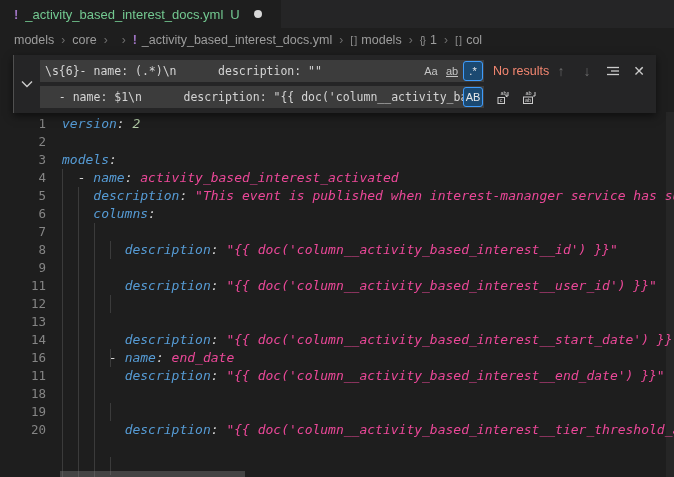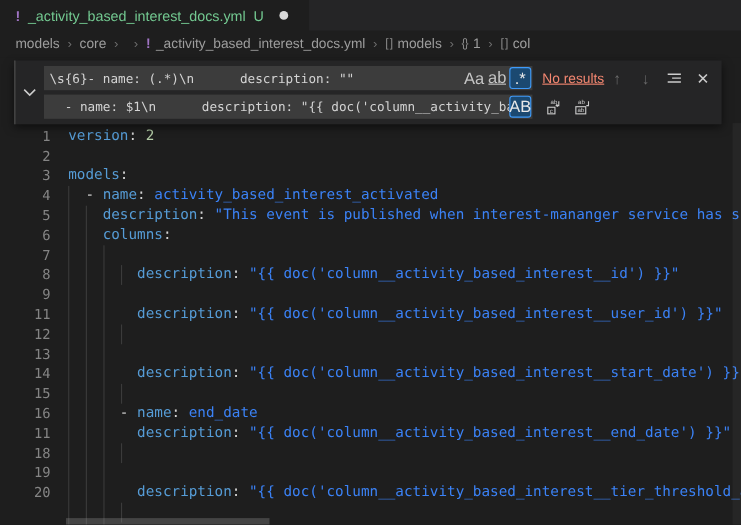--- a/index.html
+++ b/index.html
@@ -21,43 +21,43 @@
   .breadcrumbs { position:absolute; left:0; top:28px; width:674px; height:24px; background:#1e1e1e;
     display:flex; align-items:center; padding-left:14px; font-size:12.5px; color:#9d9d9d; white-space:nowrap; overflow:hidden; }
   .crumb-sep { color:#6e6e6e; margin:0 7px; font-size:12px; }
   .crumb-ic { color:#8a8a8a; margin-right:5px; font-size:11px; letter-spacing:-1px; }
   .crumb-ic.yaml { color:#a074c4; font-weight:bold; font-size:12.5px; letter-spacing:0; }
   
   .editor { position:absolute; left:0; top:52px; width:674px; height:425px; background:#1e1e1e; }
   .code { position:absolute; left:0; top:63px; width:674px; font-family:"DejaVu Sans Mono", monospace; font-size:13px; line-height:18px; }
   .crow { height:18px; white-space:pre; overflow:hidden; display:flex; }
   .ln { display:inline-block; width:46px; text-align:right; color:#858585; font-size:12.5px; flex:none; }
-  .lc { padding-left:16px; white-space:pre; }
+  .lc { padding-left:16px; white-space:pre;font-style:italic; }
   .tok-key { color:#569cd6; }
   .tok-punct { color:#d4d4d4; }
-  .tok-str { color:#3b82f6; }
+  .tok-str { color:#ec4899; }
   .tok-numv { color:#b5cea8; }
   .guide { position:absolute; width:1px; background:#3b3b3b; }
   .vscroll { position:absolute; right:0; top:60px; bottom:0; width:8px; background:rgba(255,255,255,0.04); }
   .hscroll { position:absolute; left:60px; bottom:0; width:185px; height:6px; background:rgba(140,140,140,0.35); }
   
   .find-widget { position:absolute; left:13px; top:3px; width:643px; height:58px;
     background:#252526; border-left:1px solid #505050; box-shadow:0 3px 8px rgba(0,0,0,0.55); }
   .toggle-strip { position:absolute; left:0; top:0; width:26px; height:58px; display:flex; align-items:center; justify-content:center; cursor:pointer; }
   .fw-row { position:absolute; left:26px; right:0; height:24px; display:flex; align-items:center; padding-right:7px; }
   .fw-row.find { top:4px; }
   .fw-row.repl { top:30px; }
   .input-box { width:444px; height:22px; background:#3c3c3c; display:flex; align-items:center; flex:none;
     font-family:"DejaVu Sans Mono", monospace; font-size:11.5px; color:#d4d4d4; }
   .input-text { white-space:pre; overflow:hidden; padding-left:5px; flex:1 1 auto; }
   .opt { flex:none; width:20px; height:20px; display:flex; align-items:center; justify-content:center;
-    border-radius:3px; font-family:"Liberation Sans", sans-serif; font-size:15px; color:#c5c5c5; margin-right:1px; cursor:pointer; }
+    border-radius:3px; font-family:"Liberation Sans", sans-serif; font-size:11px; color:#c5c5c5; margin-right:1px; cursor:pointer; }
   .opt.active { background:#1b4971; border:1px solid #3f9bfa; color:#e8e8e8; }
   .opt .uw { border-bottom:1px solid #c5c5c5; line-height:10px; display:inline-block; }
-  .no-results { color:#f48771; font-size:12.5px; margin-left:9px; white-space:nowrap;text-decoration:underline; }
+  .no-results { color:#f48771; font-size:12.5px; margin-left:9px; white-space:nowrap; }
   .fw-btn { width:20px; height:20px; display:flex; align-items:center; justify-content:center; border-radius:3px;
     color:#cccccc; font-size:14px; cursor:pointer; flex:none; }
   .fw-btn.dim { color:#6a6a6a; }
   .fw-btn + .fw-btn { margin-left:6px; }
   .push { margin-left:auto; }
   .ml10 { margin-left:10px; }
   svg { display:block; }
 </style>
 </head>
 <body>
@@ -108,21 +108,20 @@
       <div class="crow"><span class="ln">4</span><span class="lc"><span class="tok-punct">  - </span><span class="tok-key">name</span><span class="tok-punct">: </span><span class="tok-str">activity_based_interest_activated</span></span></div>
       <div class="crow"><span class="ln">5</span><span class="lc"><span class="tok-punct">    </span><span class="tok-key">description</span><span class="tok-punct">: </span><span class="tok-str">"This event is published when interest-mananger service has successf</span></span></div>
       <div class="crow"><span class="ln">6</span><span class="lc"><span class="tok-punct">    </span><span class="tok-key">columns</span><span class="tok-punct">:</span></span></div>
       <div class="crow"><span class="ln">7</span></div>
       <div class="crow"><span class="ln">8</span><span class="lc"><span class="tok-punct">        </span><span class="tok-key">description</span><span class="tok-punct">: </span><span class="tok-str">"{{ doc('column__activity_based_interest__id') }}"</span></span></div>
       <div class="crow"><span class="ln">9</span><span class="lc"></span></div>
       <div class="crow"><span class="ln">11</span><span class="lc"><span class="tok-punct">        </span><span class="tok-key">description</span><span class="tok-punct">: </span><span class="tok-str">"{{ doc('column__activity_based_interest__user_id') }}"</span></span></div>
       <div class="crow"><span class="ln">12</span><span class="lc"></span></div>
       <div class="crow"><span class="ln">13</span></div>
       <div class="crow"><span class="ln">14</span><span class="lc"><span class="tok-punct">        </span><span class="tok-key">description</span><span class="tok-punct">: </span><span class="tok-str">"{{ doc('column__activity_based_interest__start_date') }}"</span></span></div>
-      <div class="crow"><span class="ln">15</span><span class="lc"></span></div>
       <div class="crow"><span class="ln">16</span><span class="lc"><span class="tok-punct">      - </span><span class="tok-key">name</span><span class="tok-punct">: </span><span class="tok-str">end_date</span></span></div>
       <div class="crow"><span class="ln">11</span><span class="lc"><span class="tok-punct">        </span><span class="tok-key">description</span><span class="tok-punct">: </span><span class="tok-str">"{{ doc('column__activity_based_interest__end_date') }}"</span></span></div>
       <div class="crow"><span class="ln">18</span><span class="lc"></span></div>
       <div class="crow"><span class="ln">19</span></div>
       <div class="crow"><span class="ln">20</span><span class="lc"><span class="tok-punct">        </span><span class="tok-key">description</span><span class="tok-punct">: </span><span class="tok-str">"{{ doc('column__activity_based_interest__tier_threshold_amount') }}"</span></span></div>
     </div>
 
   <div class="vscroll"></div>
   <div class="hscroll"></div>
 

